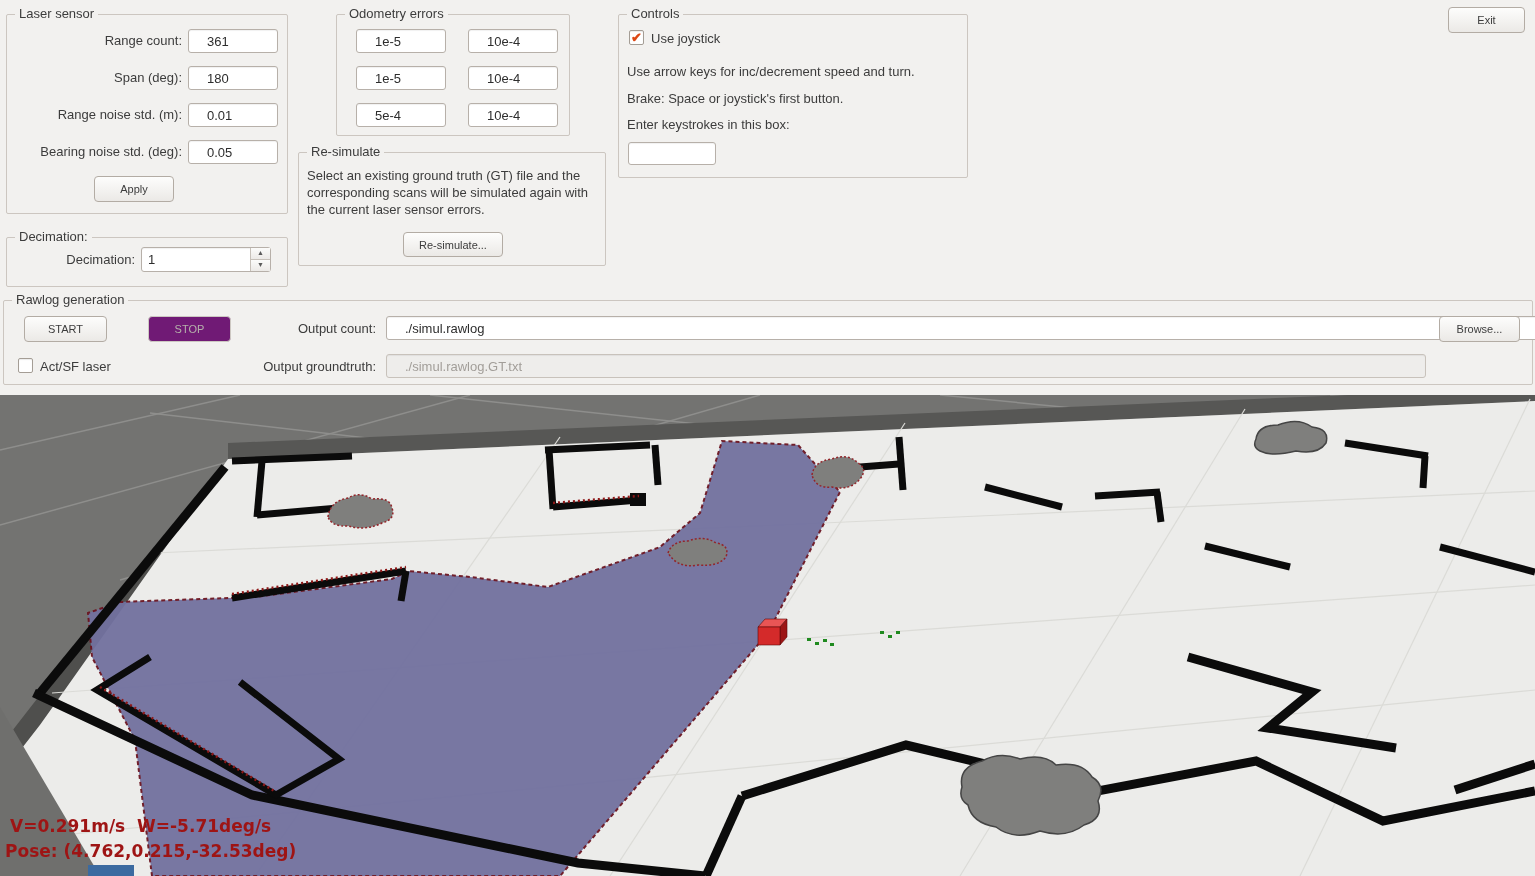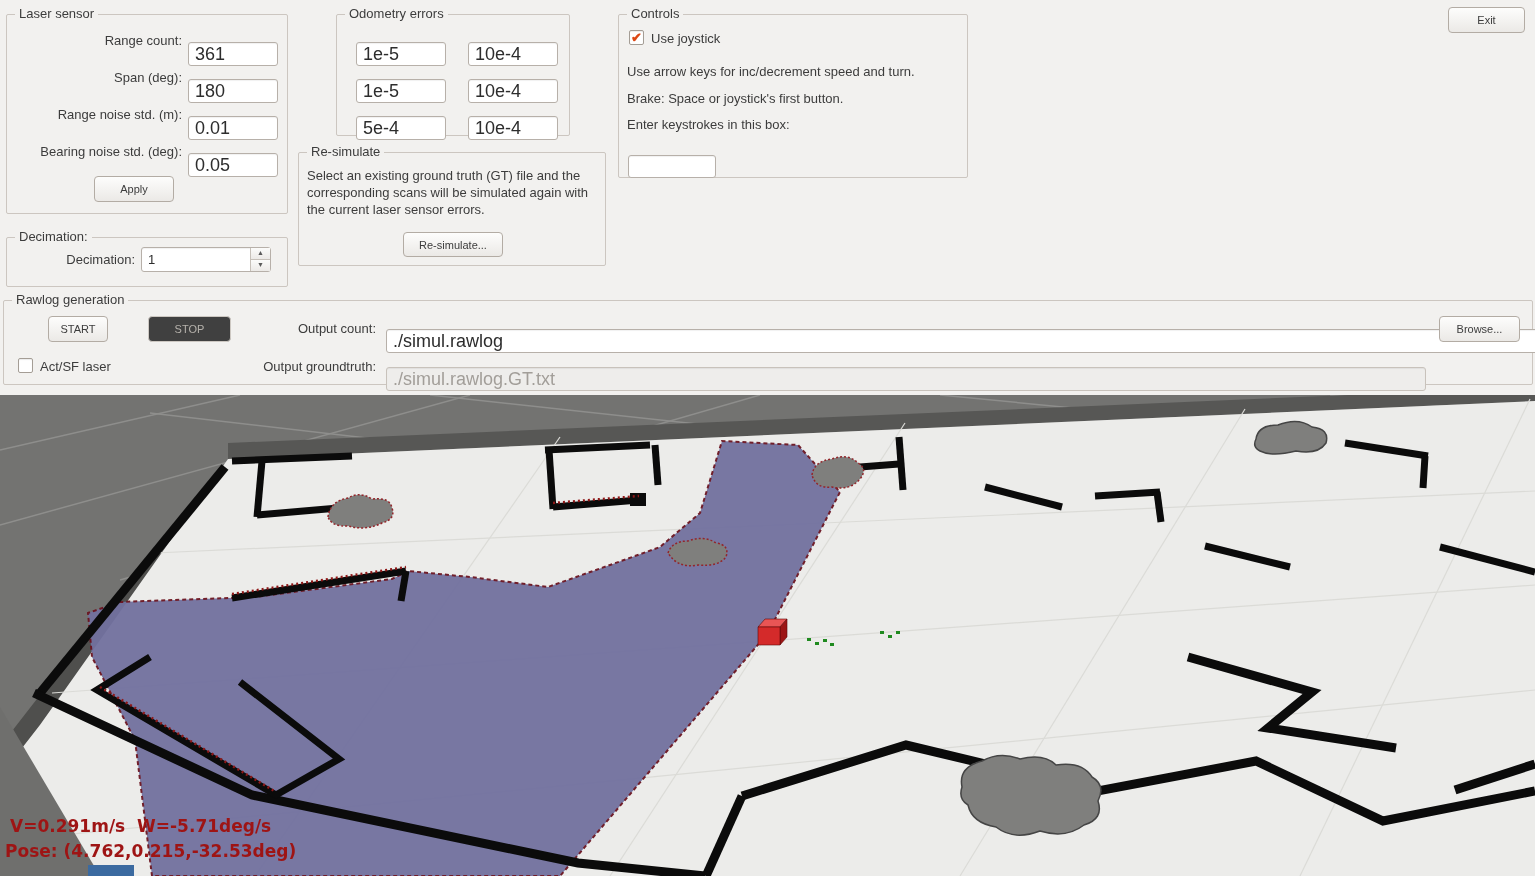--- a/index.html
+++ b/index.html
@@ -7,27 +7,27 @@
     width:1535px;height:876px;position:relative;overflow:hidden;
     background:#f2f1ef;
     font-family:"Liberation Sans",sans-serif;font-size:13px;color:#3c3c3c;
   }
   .group{position:absolute;border:1px solid #ccc6c0;border-radius:2px;}
   .group-title{position:absolute;top:-9px;left:8px;background:#f2f1ef;padding:0 4px;
     font-size:13px;color:#3c3c3c;white-space:nowrap;}
   .label{position:absolute;white-space:nowrap;line-height:16px;}
   .label.right{text-align:right;}
   .text-input{position:absolute;box-sizing:border-box;height:24px;border:1px solid #b7b0a9;
-    border-radius:3px;background:#fff;padding:2px 6px;font-family:"Liberation Sans",sans-serif;
-    font-size:18px;color:#2d2d2d;box-shadow:inset 0 1px 1px rgba(0,0,0,0.06);outline:none;margin-top:13px;}
+    border-radius:3px;background:#fff;padding:2px 18px;font-family:"Liberation Sans",sans-serif;
+    font-size:13px;color:#2d2d2d;box-shadow:inset 0 1px 1px rgba(0,0,0,0.06);outline:none;}
   .text-input:disabled, .text-input.disabled{background:#eeedeb;color:#a29e99;border-color:#c8c2bb;}
   .btn{position:absolute;box-sizing:border-box;border:1px solid #b3aca4;border-radius:4px;
     background:linear-gradient(#fdfdfc,#ebe9e6);font-family:"Liberation Sans",sans-serif;
     font-size:11px;color:#3c3c3c;cursor:pointer;}
-  .btn.disabled{color:#b5b1ab;background:#404040;border-color:#cdc8c2;cursor:default;}
+  .btn.disabled{color:#b5b1ab;background:#701a75;border-color:#cdc8c2;cursor:default;}
   .checkbox{position:absolute;width:15px;height:15px;box-sizing:border-box;border:1px solid #a49d95;
     border-radius:2px;background:#fff;box-shadow:inset 0 1px 1px rgba(0,0,0,0.08);cursor:pointer;}
   .checkbox .mark{display:block;font-size:13px;line-height:13px;text-align:center;
     color:#dd4814;font-weight:bold;}
   .spinner{position:absolute;box-sizing:border-box;height:25px;border:1px solid #b7b0a9;
     border-radius:3px;background:#fff;box-shadow:inset 0 1px 1px rgba(0,0,0,0.06);}
   .spinner input{border:none;outline:none;background:transparent;height:100%;
     width:calc(100% - 22px);padding:0 6px;box-sizing:border-box;
     font-family:"Liberation Sans",sans-serif;font-size:13px;color:#2d2d2d;}
   .spin-buttons{position:absolute;right:0;top:0;width:19px;height:100%;
@@ -93,21 +93,21 @@
   <span class="label" style="left:8px;top:49px;">Use arrow keys for inc/decrement speed and turn.</span>
   <span class="label" style="left:8px;top:76px;">Brake: Space or joystick's first button.</span>
   <span class="label" style="left:8px;top:102px;">Enter keystrokes in this box:</span>
   <input class="text-input" style="left: 9px; top: 127px; width: 88px; height: 23px;" value="">
 </div>
 
 <button class="btn" style="left:1448px;top:7px;width:77px;height:26px;">Exit</button>
 
 <div class="group" style="left:3px;top:300px;width:1528px;height:83px;">
   <span class="group-title">Rawlog generation</span>
-  <button class="btn" style="left:44px;top:15px;width:60px;height:26px;">START</button>
+  <button class="btn" style="left:20px;top:15px;width:83px;height:26px;">START</button>
   <button class="btn disabled" style="left:144px;top:15px;width:83px;height:26px;">STOP</button>
   <span class="label right" style="left:200px;top:20px;width:172px;">Output count:</span>
   <input class="text-input" style="left: 382px; top: 15px; width: 1189px;" value="./simul.rawlog">
   <button class="btn" style="left:1435px;top:15px;width:81px;height:26px;">Browse...</button>
   <span class="checkbox" style="left:14px;top:57px;">
       <span class="mark"></span>
     </span>
   <span class="label" style="left:36px;top:58px;">Act/SF laser</span>
   <span class="label right" style="left:200px;top:58px;width:172px;">Output groundtruth:</span>
   <input class="text-input" style="left: 382px; top: 53px; width: 1040px;" disabled="" value="./simul.rawlog.GT.txt">

